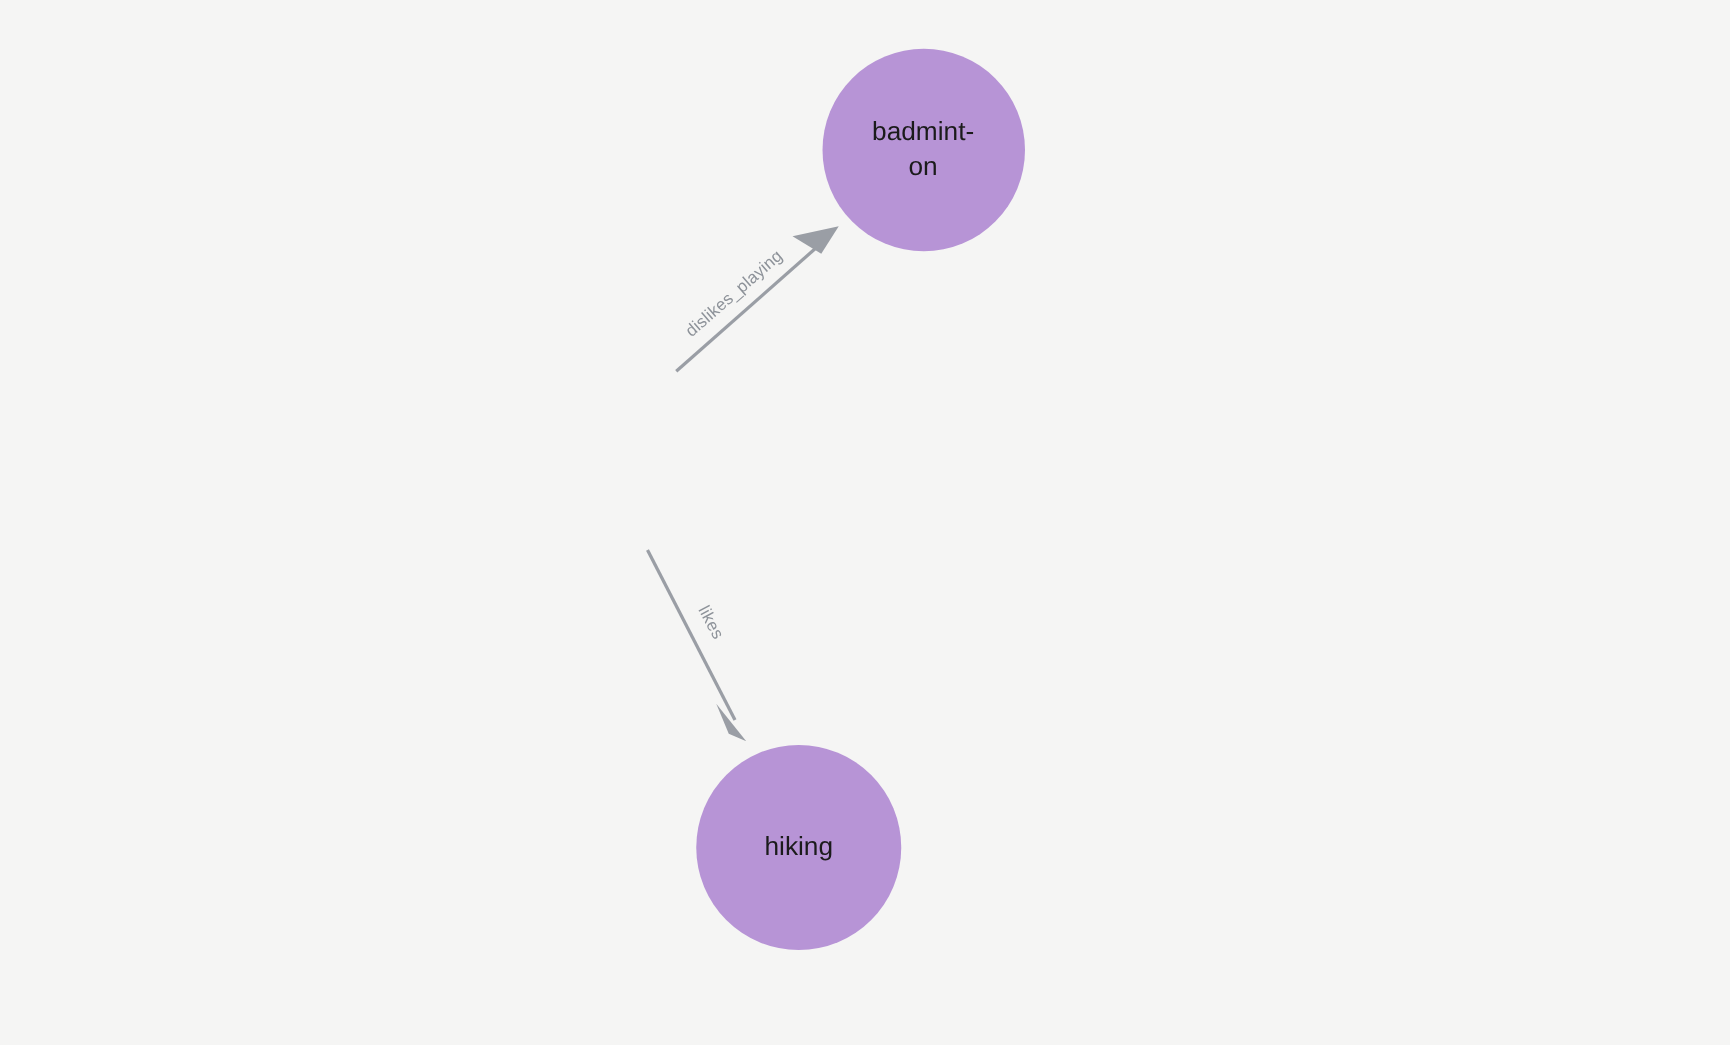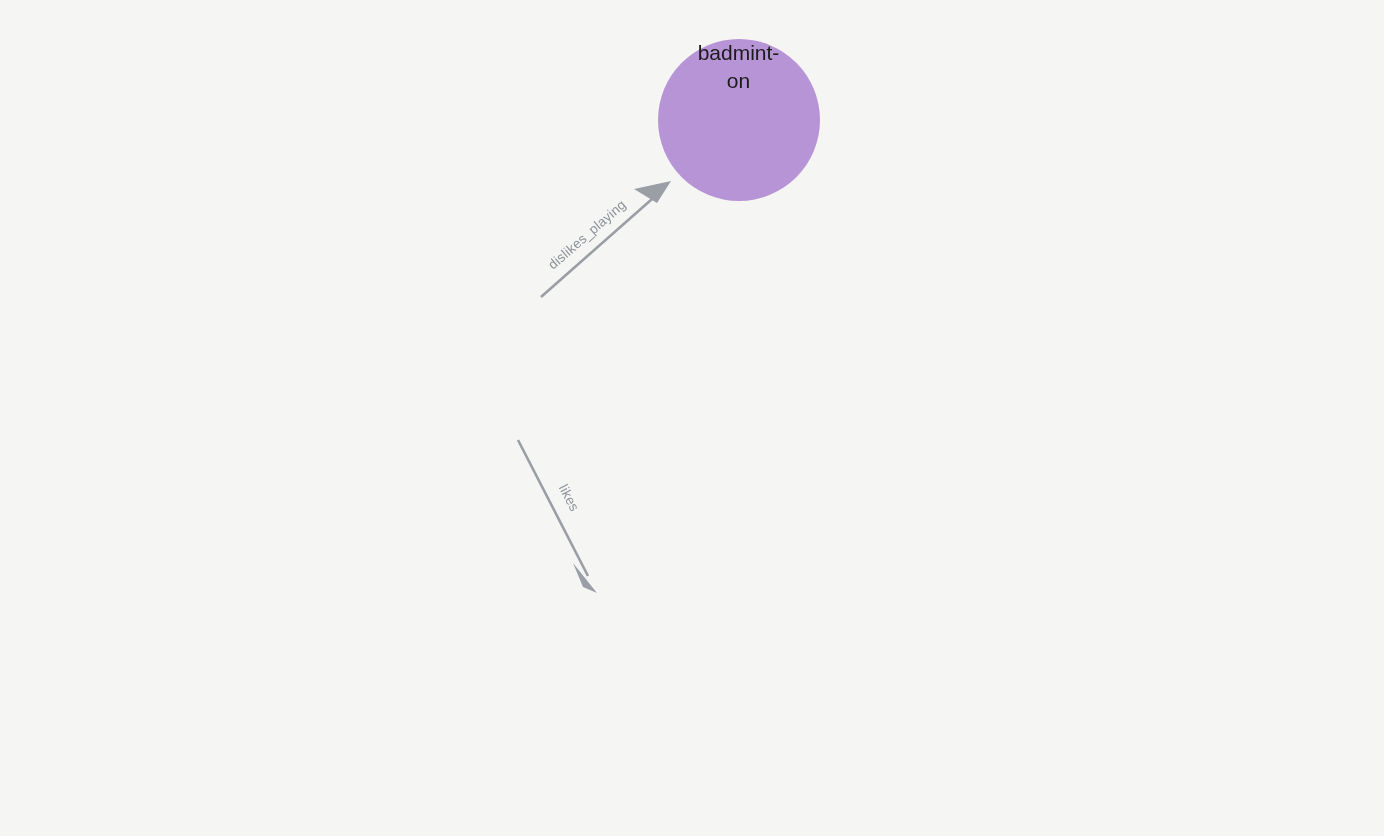--- a/index.html
+++ b/index.html
@@ -39,21 +39,21 @@
     fill: #8d9299;
     font-family: "Liberation Sans", sans-serif;
     font-size: 13.5px;
     letter-spacing: 0.2px;
     white-space: pre;
   }
   .node {
     position: absolute;
     border-radius: 50%;
     display: flex;
-    align-items: flex-start;
+    align-items: center;
     justify-content: center;
     box-sizing: border-box;
   }
   .node-label {
     color: #1b1b1b;
     font-family: "Liberation Sans", sans-serif;
     font-size: 21px;
     line-height: 1.32;
     text-align: center;
     width: 86%;
@@ -81,14 +81,17 @@
       <polygon class="edge-head" points="597,593 573,563 583,587"></polygon>
       <text class="edge-label" x="565" y="500" text-anchor="middle" transform="rotate(62 565 500)">likes</text>
     </g>
   </svg>
 
   <div class="node node-interest" style="left:657.5px; top:39px; width:162px; height:162px;">
     <span class="node-label">badmint-<br>on</span>
   </div>
 
 
+  <div class="node node-interest" style="left:557px; top:596px; width:164px; height:164px;">
+    <span class="node-label">hiking</span>
+  </div>
 
 </div>
 
 </body></html>

